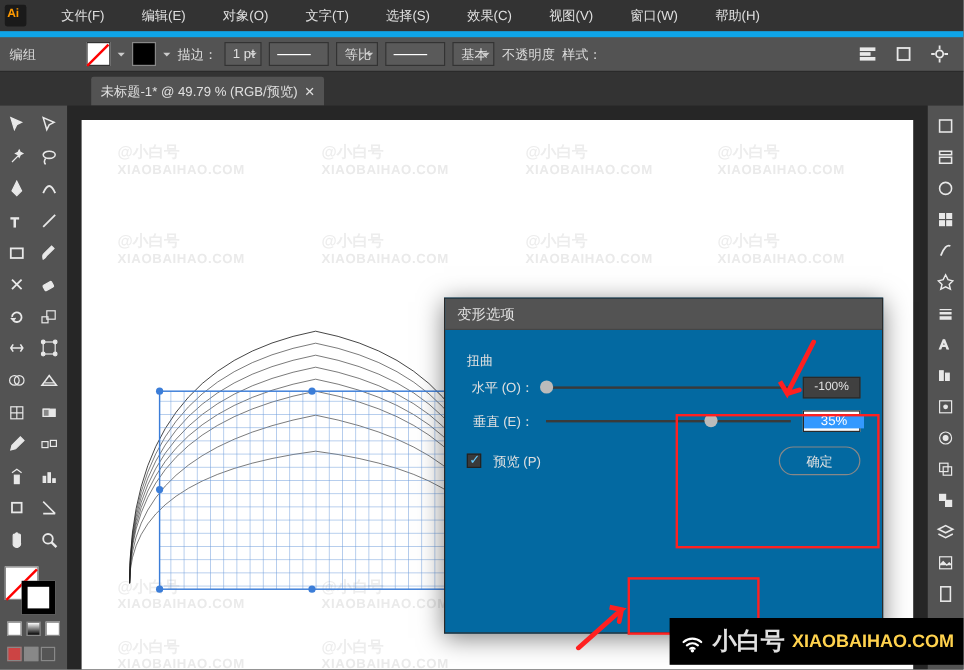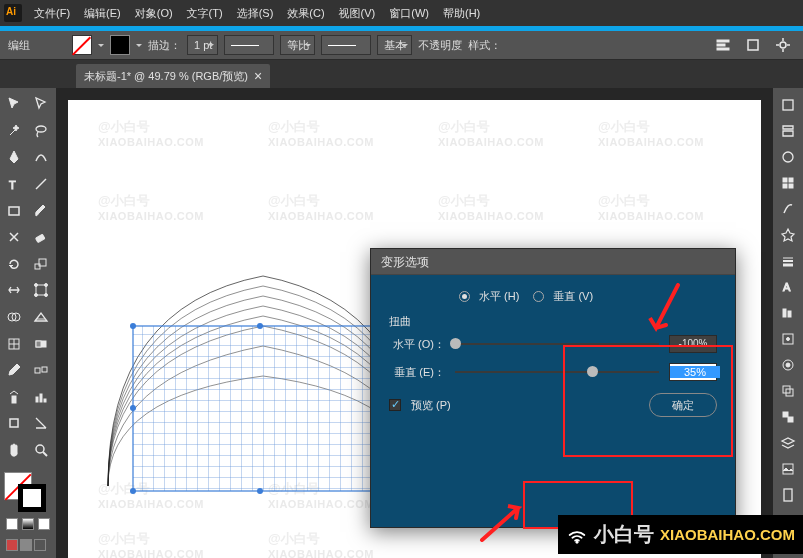--- a/index.html
+++ b/index.html
@@ -1,17 +1,17 @@
 <!DOCTYPE html>
 <html><head>
 <meta charset="utf-8">
 <style>
 *{margin:0;padding:0;box-sizing:border-box;font-family:"Microsoft YaHei",sans-serif;font-size:11px;color:#e0e0e0;user-select:none}
 body{width:803px;height:558px;background:#333;overflow:hidden;position:relative}
-.top-bar{height:26px;background:#333;display:flex;align-items:center;padding:0 4px;gap:2px}
+.top-bar{height:26px;background:#333;display:flex;align-items:center;padding:0 4px;gap:19px}
 .logo{width:18px;height:18px;background:#1a1a1a;border-radius:2px;margin-right:4px;position:relative}
 .logo::after{content:"Ai";color:#ff9a00;font-size:10px;font-weight:bold;position:absolute;left:2px;top:2px}
 .menu-item{padding:4px 6px;cursor:pointer}
 .control-bar{height:34px;background:#535353;border-top:5px solid #0ea5e9;border-bottom:1px solid #2a2a2a;display:flex;align-items:center;padding:0 8px;gap:6px}
 .ctrl-label{color:#ddd}
 .swatch{width:20px;height:20px;border:1px solid #333}
 .swatch-white{background:#fff;position:relative}
 .swatch-white::after{content:"";position:absolute;width:140%;height:2px;background:red;top:50%;left:-20%;transform:rotate(-45deg)}
 .swatch-black{background:#000;border:1px solid #888}
 .dropdown{height:20px;background:#5a5a5a;border:1px solid #333;padding:2px 5px 2px 6px;position:relative;display:inline-flex;align-items:center}
@@ -26,21 +26,21 @@
 .tool-col.double{width:56px;display:grid;grid-template-columns:1fr 1fr;gap:2px;padding:4px 2px}
 .tool{width:24px;height:22px;display:flex;align-items:center;justify-content:center;cursor:pointer;border-radius:2px;position:relative}
 .tool svg{width:16px;height:16px;fill:#e8e8e8;stroke:#e8e8e8}
 .canvas-area{flex:1;background:#262626;padding:12px 12px 0 12px;position:relative}
 .canvas{width:100%;height:100%;background:#fff;position:relative;overflow:hidden}
 .watermark{position:absolute;color:#f0f0f0;font-weight:bold;pointer-events:none}
 .wm-name{font-size:13px;color:#ededed}
 .wm-url{font-size:11px;color:#eaeaea;letter-spacing:.5px}
 .shape{position:absolute;left:30px;top:146px;width:330px;height:250px;pointer-events:none}
 .right-tools{width:30px;background:#535353;display:flex;flex-direction:column;gap:4px;padding:6px 2px;align-items:center}
-.dialog{position:absolute;left:370px;top:248px;width:366px;height:280px;background:#0c4a6e;border:1px solid #2a2a2a;box-shadow:0 4px 20px rgba(0,0,0,.5)}
+.dialog{position:absolute;left:370px;top:248px;width:366px;height:280px;background:#0369a1;border:1px solid #2a2a2a;box-shadow:0 4px 20px rgba(0,0,0,.5)}
 .dialog-title{height:26px;background:#535353;border-bottom:1px solid #454545;padding:5px 10px;font-size:12px}
 .dialog-body{padding:14px 18px;position:relative}
 .row{display:flex;align-items:center;margin-bottom:10px;gap:6px}
 .select-box{height:22px;width:130px;background:#5a5a5a;border:1px solid #333;display:flex;align-items:center;padding:0 6px;position:relative}
 .select-box::after{content:"";position:absolute;right:6px;top:9px;border:3px solid transparent;border-top-color:#ccc}
 .radio{width:11px;height:11px;border:1px solid #aaa;border-radius:50%;margin-right:3px;margin-left:8px;position:relative}
 .radio.checked::after{content:"";position:absolute;width:5px;height:5px;background:#e0e0e0;border-radius:50%;left:2px;top:2px}
 .slider-row{display:flex;align-items:center;margin-bottom:10px;gap:6px}
 .slider-label{width:56px;text-align:right}
 .slider-track{flex:1;height:2px;background:#3a3a3a;position:relative;margin:0 4px}
@@ -475,26 +475,20 @@
         <svg viewBox="0 0 16 16">
           <rect x="4" y="2" width="8" height="12" fill="none" stroke-width="1.3"></rect>
         </svg>
       </div>
   </div>
 </div>
 
 <div class="dialog">
   <div class="dialog-title">变形选项</div>
   <div class="dialog-body">
-    <div class="row" style="padding-left:62px">
-      <span class="radio checked"></span>
-      <span>水平 (H)</span>
-      <span class="radio"></span>
-      <span>垂直 (V)</span>
-    </div>
     <div style="margin:4px 0 6px 0">扭曲</div>
     <div class="slider-row">
       <span class="slider-label">水平 (O)：</span>
       <div class="slider-track">
           <div class="slider-thumb" style="left:-5px"></div>
         </div>
       <div class="num-box">-100%</div>
     </div>
     <div class="slider-row">
       <span class="slider-label">垂直 (E)：</span>

